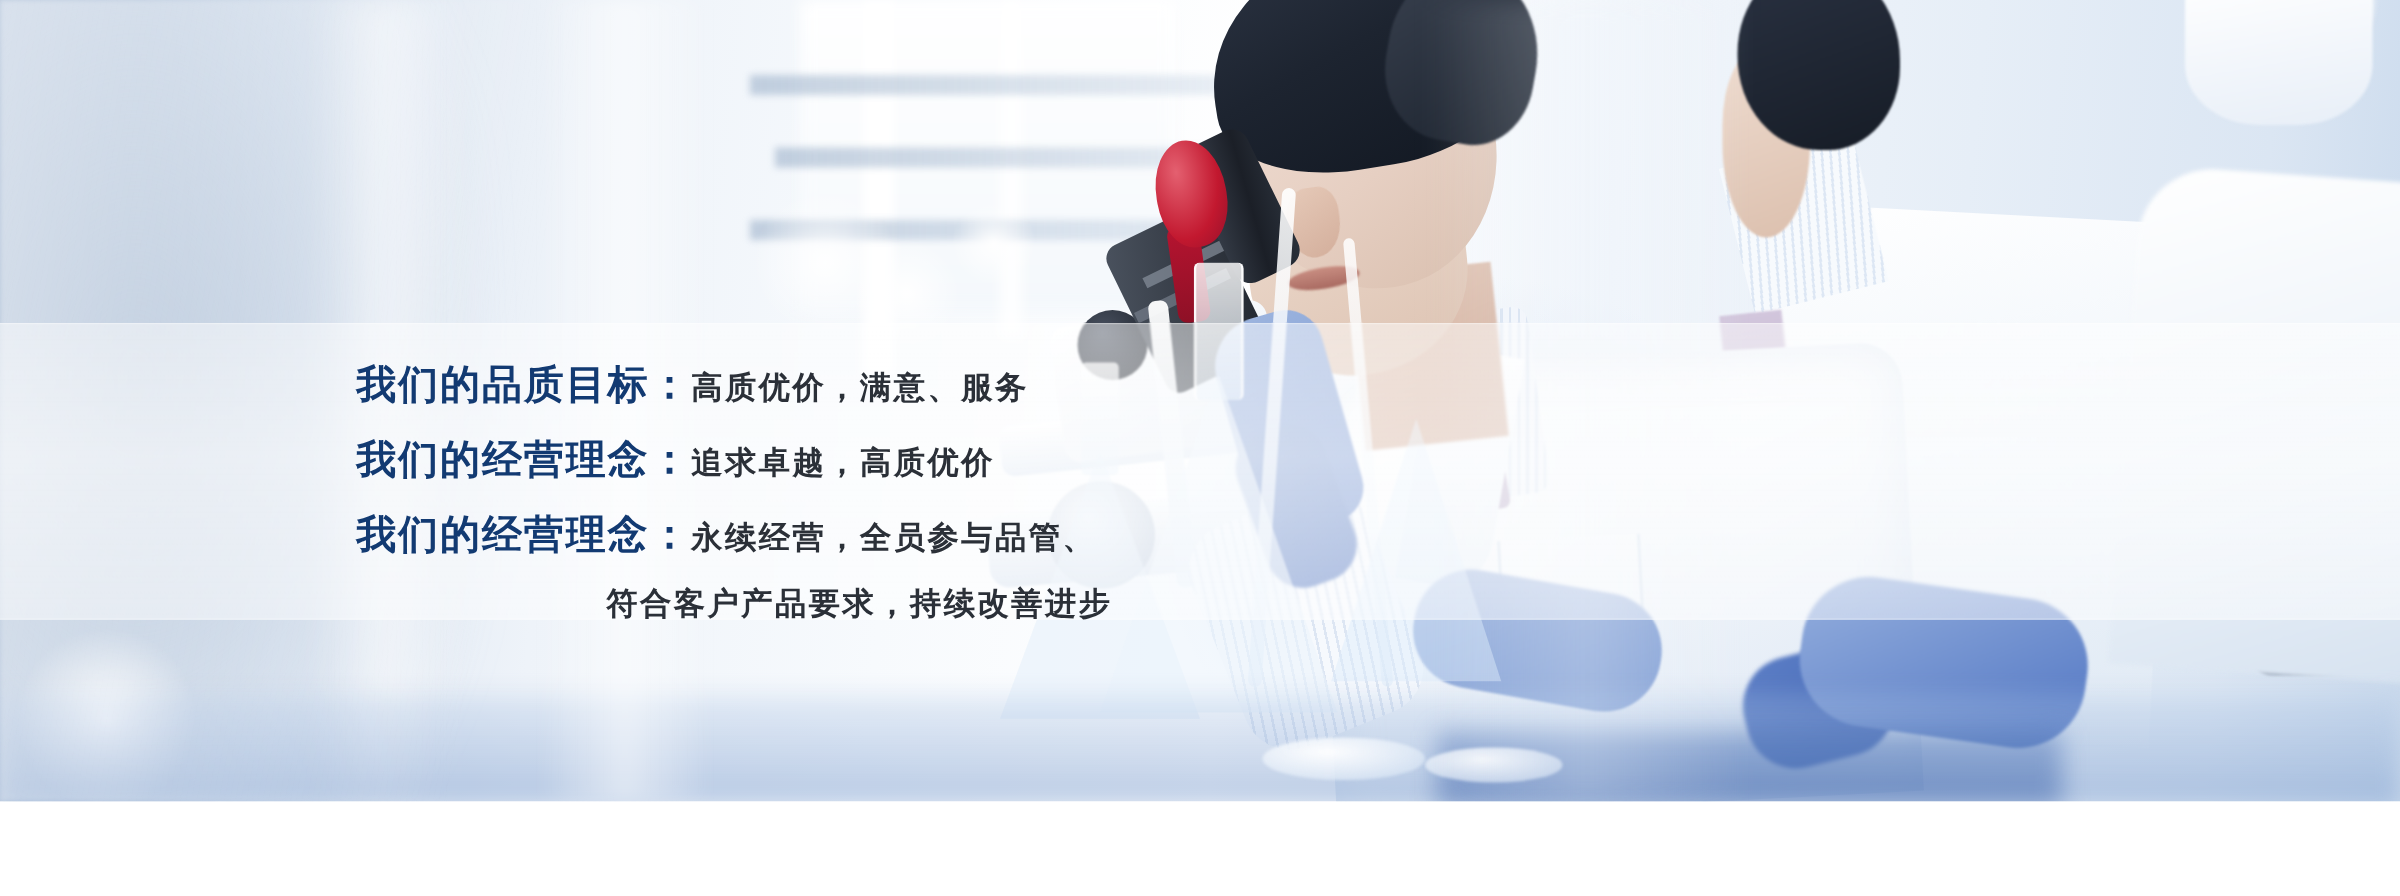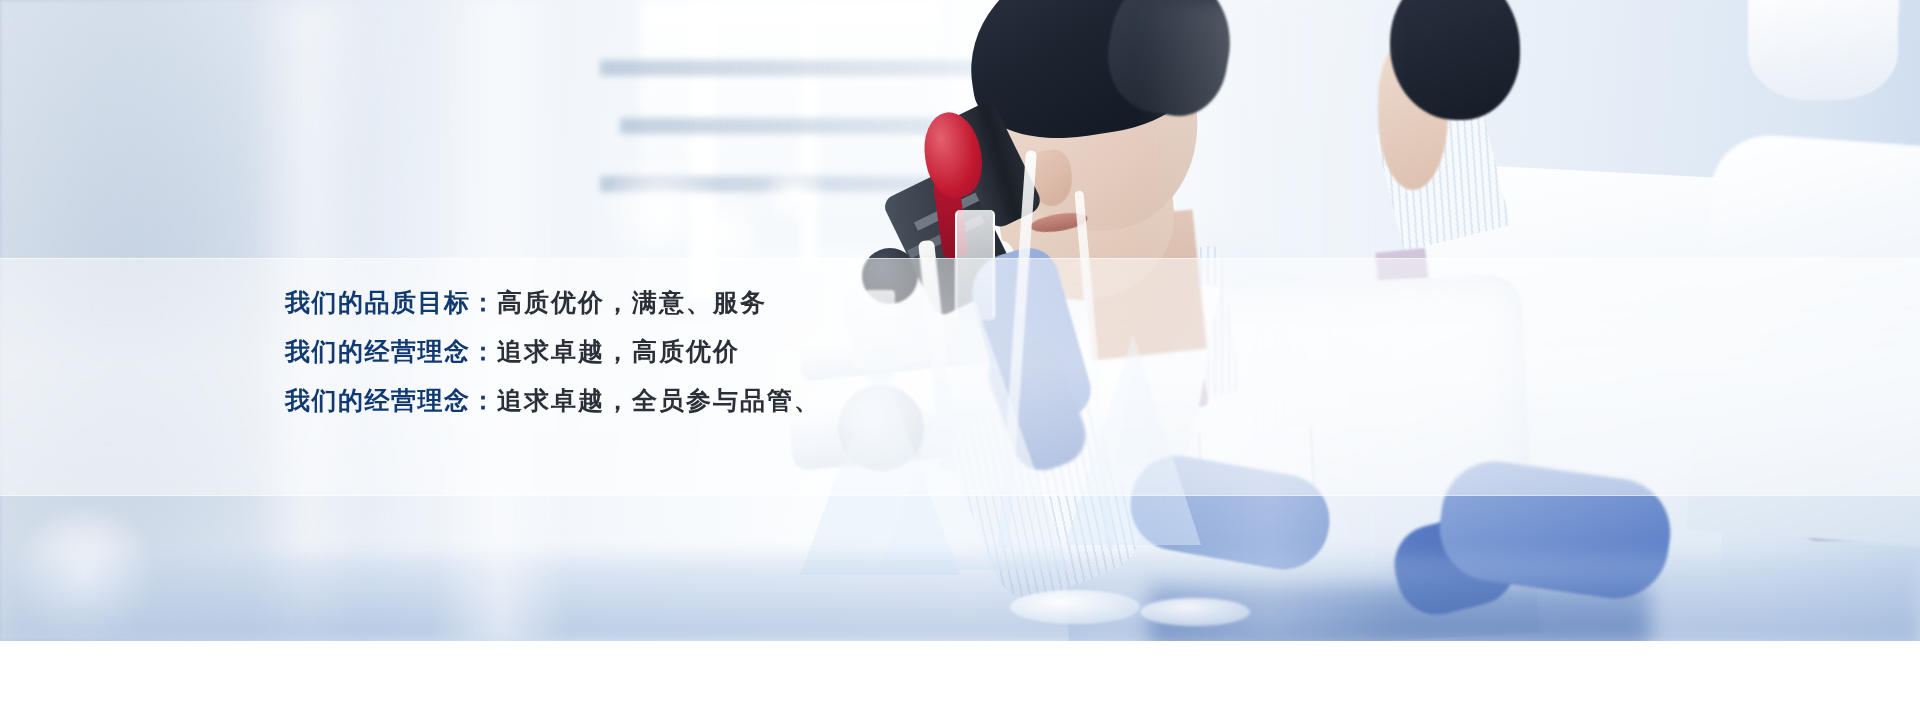--- a/index.html
+++ b/index.html
@@ -177,21 +177,21 @@
   .band{position:absolute;left:0;top:258px;width:1920px;height:236px;
     background:linear-gradient(180deg,rgba(255,255,255,.50),rgba(255,255,255,.62) 45%,rgba(255,255,255,.50));
     border-top:1px solid rgba(255,255,255,.55);
     border-bottom:1px solid rgba(255,255,255,.45);
     backdrop-filter:blur(1px);}
 
   
   .lines{position:absolute;left:285px;top:286px;width:1200px;}
   .line{display:flex;align-items:baseline;margin-bottom:16px;white-space:nowrap;}
   .line:last-child{margin-bottom:0;}
-  .lbl{font-size:25px;font-weight:bold;letter-spacing:1.5px;color:#123a72;}
+  .lbl{font-size:32px;font-weight:bold;letter-spacing:1.5px;color:#123a72;}
   .val{font-size:25px;font-weight:bold;letter-spacing:2px;color:#2b3038;}
   .cont{margin-left:200px;}
 </style>
 </head>
 <body>
 
 <div class="banner">
 
   <div class="photo">
 
@@ -285,18 +285,21 @@
       <span class="val">高质优价，满意、服务</span>
     </div>
 
     <div class="line">
       <span class="lbl">我们的经营理念：</span>
       <span class="val">追求卓越，高质优价</span>
     </div>
 
     <div class="line">
       <span class="lbl">我们的经营理念：</span>
-      <span class="val">追求卓越，全员参与品管、</span>
+      <span class="val">永续经营，全员参与品管、</span>
     </div>
 
+    <div class="line cont">
+      <span class="val">符合客户产品要求，持续改善进步</span>
+    </div>
 
   </div>
 </div>
 
 </body></html>

